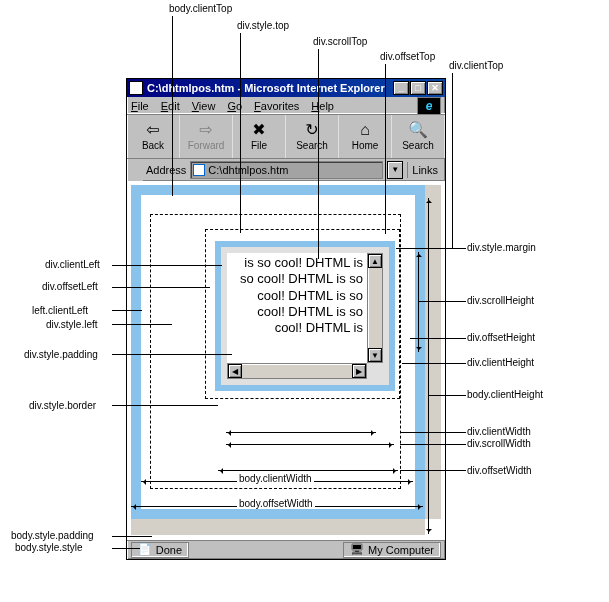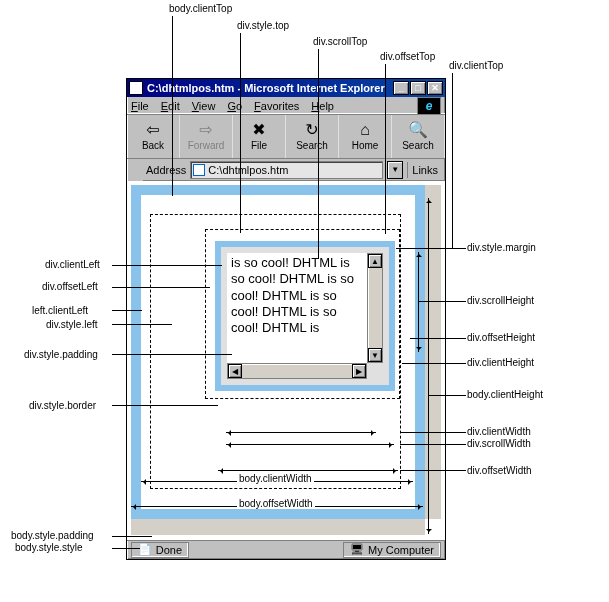--- a/index.html
+++ b/index.html
@@ -22,33 +22,33 @@
   .menubar .m::first-letter { text-decoration: underline; }
   .ie-logo { margin-left: auto; width: 24px; height: 18px; background: #000; display: flex; align-items: center; justify-content: center; color: #3cf; font-weight: bold; font-style: italic; font-size: 12px; border: 1px solid #808080; }
 
   .toolbar { height: 44px; display: flex; border-bottom: 1px solid #808080; }
   .tbtn { flex: 1; display: flex; flex-direction: column; align-items: center; justify-content: center; gap: 2px; font-size: 10px; border-right: 1px solid #e0e0e0; }
   .tbtn .glyph { font-size: 16px; line-height: 1; }
   .tbtn.disabled { color: #808080; }
 
   .addressbar { height: 22px; display: flex; align-items: center; padding: 0 3px; gap: 4px; border-bottom: 1px solid #808080; margin-left: 16px; }
   .addr-label { font-size: 11px; }
-  .addr-field { flex: 1; height: 18px; background: #e5e5e5; border: 1px solid #808080; box-shadow: inset 1px 1px 0 #404040; display: flex; align-items: center; padding: 0 2px; gap: 3px; font-size: 11px; }
+  .addr-field { flex: 1; height: 18px; background: #a3a3a3; border: 1px solid #808080; box-shadow: inset 1px 1px 0 #404040; display: flex; align-items: center; padding: 0 2px; gap: 3px; font-size: 11px; }
   .addr-field .doc-ico { width: 12px; height: 12px; background: #fff; border: 1px solid #06c; }
   .addr-dd { width: 16px; height: 18px; background: #c0c0c0; border: 1px solid #000; box-shadow: inset 1px 1px 0 #fff; display: flex; align-items: center; justify-content: center; font-size: 8px; }
   .links-btn { height: 16px; padding: 0 4px; display: flex; align-items: center; font-size: 11px; border-left: 1px solid #808080; }
 
   .client { flex: 1; position: relative; background: #fff; overflow: hidden; }
   .body-border { position: absolute; left: 4px; top: 4px; right: 20px; bottom: 20px; border: 10px solid #89c3eb; }
   .body-padding { position: absolute; left: 9px; top: 9px; right: 9px; bottom: 9px; }
   .dashed-body { position: absolute; left: 23px; top: 33px; right: 44px; bottom: 50px; border: 1px dashed #000; }
 
   .div-margin { position: absolute; left: 78px; top: 48px; width: 195px; height: 170px; border: 1px dashed #000; }
   .div-border { position: absolute; left: 88px; top: 60px; width: 180px; height: 150px; border: 6px solid #89c3eb; background: #e0e0e0; }
-  .div-inner { position: absolute; left: 6px; top: 6px; right: 22px; bottom: 22px; background: #fff; overflow: hidden; font-size: 13px; line-height: 1.25; padding: 2px 4px; color: #000; }
+  .div-inner { position: absolute; left: 6px; top: 6px; right: 22px; bottom: 22px; background: #fff; overflow: hidden; font-size: 13px; line-height: 1.25; padding: 2px 4px; color: #000; text-align: right; }
   .sb { position: absolute; background: #d4d0c8; border: 1px solid #808080; box-shadow: inset 1px 1px 0 #fff; }
   .sb-v { right: 6px; top: 6px; width: 16px; bottom: 22px; }
   .sb-h { left: 6px; bottom: 6px; right: 22px; height: 16px; }
   .sb-btn { position: absolute; width: 14px; height: 14px; background: #c0c0c0; border: 1px solid #000; box-shadow: inset 1px 1px 0 #fff, inset -1px -1px 0 #808080; display:flex;align-items:center;justify-content:center;font-size:8px;}
 
   .main-sb-v { position: absolute; right: 4px; top: 4px; width: 16px; bottom: 20px; background: #d4d0c8; }
   .main-sb-h { position: absolute; left: 4px; bottom: 4px; right: 20px; height: 16px; background: #d4d0c8; }
 
   .statusbar { height: 20px; display: flex; align-items: center; padding: 0 4px; border-top: 1px solid #fff; box-shadow: inset 0 1px 0 #808080; font-size: 11px; }
   .status-cell { display:flex; align-items:center; gap:4px; padding: 0 6px; height: 16px; border: 1px solid #808080; box-shadow: inset -1px -1px 0 #fff; }

